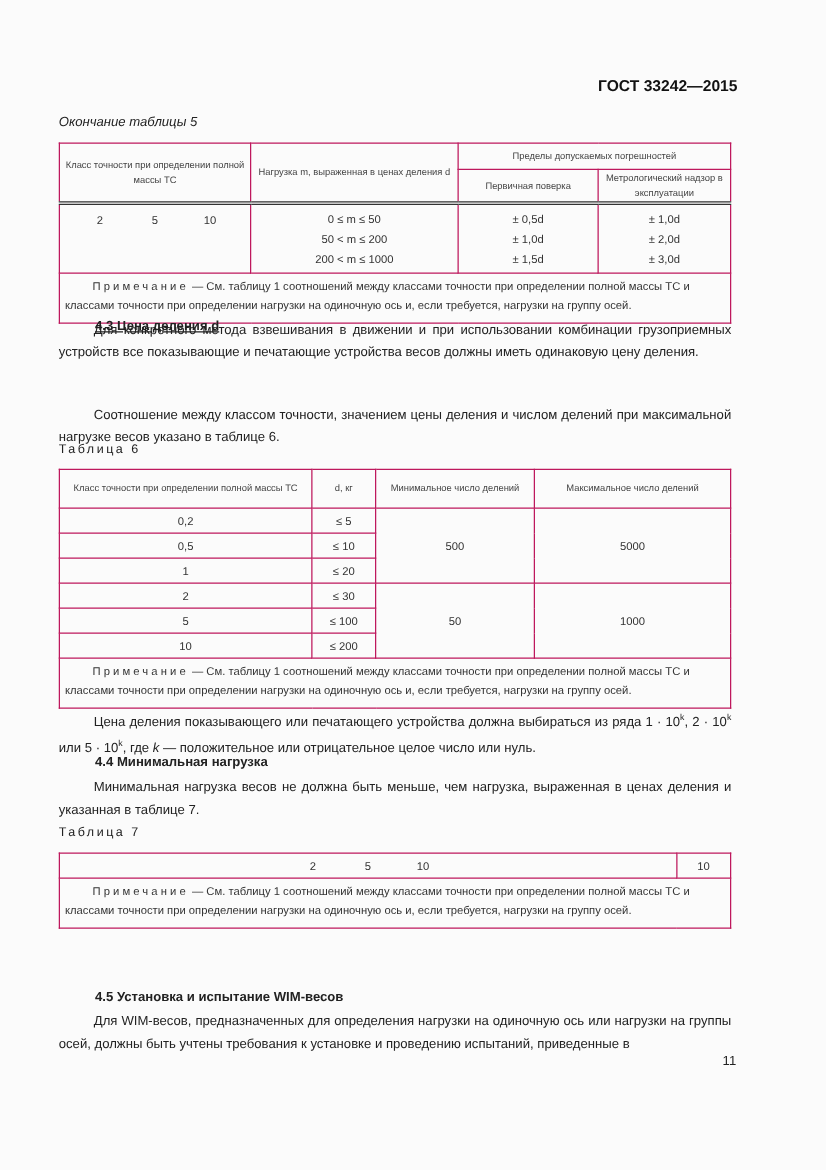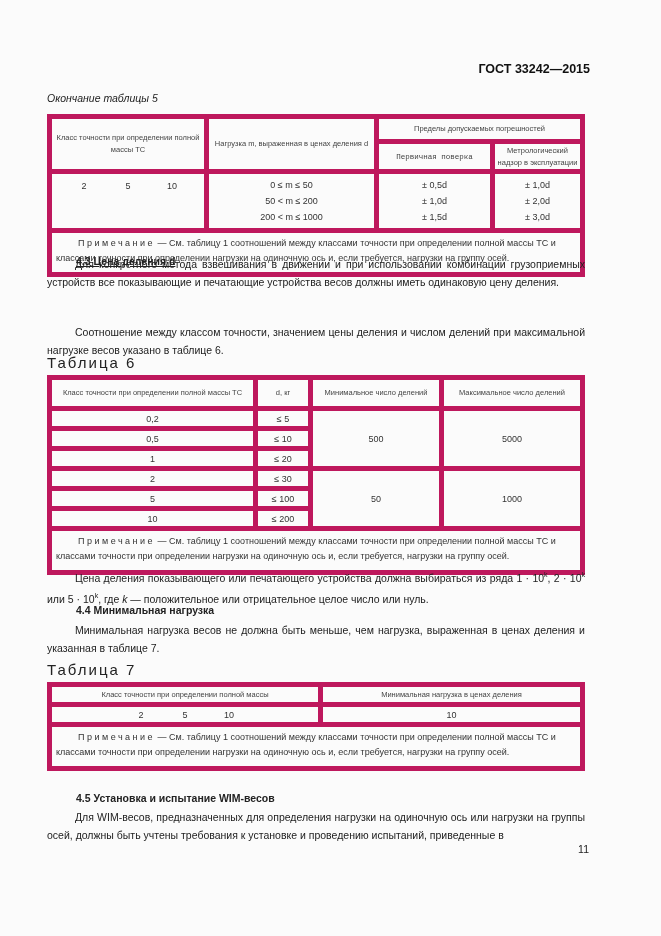--- a/index.html
+++ b/index.html
@@ -1,47 +1,47 @@
 <!DOCTYPE html>
 <html><head>
   <meta charset="utf-8">
   <style>
     html, body { margin:0; padding:0; }
     body { width:661px; height:936px; background:#fbfbfb; font-family:"Liberation Sans", sans-serif; color:#222; position:relative; overflow:hidden; }
     .abs { position:absolute; }
     .hdr { right:71px; top:62px; font-weight:bold; font-size:12.5px; color:#111; }
     .cont { left:47px; top:92px; font-style:italic; font-size:10.5px; }
     table { border-collapse:collapse; position:absolute; font-size:9px; color:#333; }
-    td, th { border:5px solid #be185d; text-align:center; font-weight:normal; padding:0; }
+    td, th { border:1px solid #be185d; text-align:center; font-weight:normal; padding:0; }
     .sm { font-size:7.5px; color:#444; line-height:12px; }
     .note { text-align:left; font-size:9px; line-height:15px; padding:3px 4px 6px 4px; }
     .note .sp { letter-spacing:2.5px; }
     .sec { font-weight:bold; font-size:10.5px; left:76px; }
     .para { font-size:10.5px; line-height:17.5px; left:47px; width:538px; text-align:justify; }
     .ind { text-indent:28px; }
-    .tcap { left:47px; font-size:15px; letter-spacing:2px; }
+    .tcap { left:47px; font-size:10px; letter-spacing:2px; }
     .page { right:72px; top:843px; font-size:10.5px; }
     .t5 .dbl { border-bottom:3px double #333; }
     .classes span { display:inline-block; width:44px; }
   </style>
 </head>
 <body>
 
 <div class="abs hdr">ГОСТ 33242—2015</div>
 <div class="abs cont">Окончание таблицы 5</div>
 
 <table class="t5" style="left:47px; top:114px; width:538px;">
   <tbody>
       <tr>
     <td rowspan="2" class="sm dbl" style="width:152px;">Класс точности при определении полной массы ТС</td>
     <td rowspan="2" class="sm dbl" style="width:165px;">Нагрузка m, выраженная в ценах деления d</td>
     <td colspan="2" class="sm" style="height:20px;">Пределы допускаемых погрешностей</td>
   </tr>
   <tr>
-    <td class="sm dbl" style="width:111px; height:25px;font-family:Liberation Mono, monospace;">Первичная поверка</td>
+    <td class="sm dbl" style="width:111px; height:25px;">Первичная поверка</td>
     <td class="sm dbl">Метрологический надзор в эксплуатации</td>
   </tr>
   <tr>
     <td style="vertical-align:top; padding-top:4px; line-height:16px;" class="classes">
       <span>2</span><span>5</span><span>10</span>
     </td>
     <td style="line-height:16px; padding:3px 0;">
       <div>0 ≤ m ≤ 50</div>
       <div>50 &lt; m ≤ 200</div>
       <div>200 &lt; m ≤ 1000</div>
@@ -117,24 +117,20 @@
 
 <div class="abs para ind" style="top:566px;"><span>Цена деления показывающего или печатающего устройства должна выбираться из ряда 1 · 10</span><sup style="font-size:7px;">k</sup><span>, 2 · 10</span><sup style="font-size:7px;">k</sup><span> или 5 · 10</span><sup style="font-size:7px;">k</sup><span>, где </span><i>k</i><span> — положительное или отрицательное целое число или нуль.</span></div>
 
 <div class="abs sec" style="top:604px;">4.4 Минимальная нагрузка</div>
 <div class="abs para ind" style="top:622px;">Минимальная нагрузка весов не должна быть меньше, чем нагрузка, выраженная в ценах деления и указанная в таблице 7.</div>
 
 <div class="abs tcap" style="top:661px;">Таблица 7</div>
 
 <table style="left:47px; top:682px; width:538px;">
   <tbody>
-      <tr style="height:20px;">
-    <td class="sm" style="width:266px;">Класс точности при определении полной массы</td>
-    <td class="sm">Минимальная нагрузка в ценах деления</td>
-  </tr>
   <tr style="height:20px;">
     <td class="classes"><span>2</span><span>5</span><span>10</span></td>
     <td>10</td>
   </tr>
   <tr>
     <td colspan="2" class="note">
       <span style="display:inline-block; width:22px;"></span><span class="sp">Примечание</span><span> — См. таблицу 1 соотношений между классами точности при определении полной массы ТС и классами точности при определении нагрузки на одиночную ось и, если требуется, нагрузки на группу осей.</span>
     </td>
   </tr>
 </tbody>

